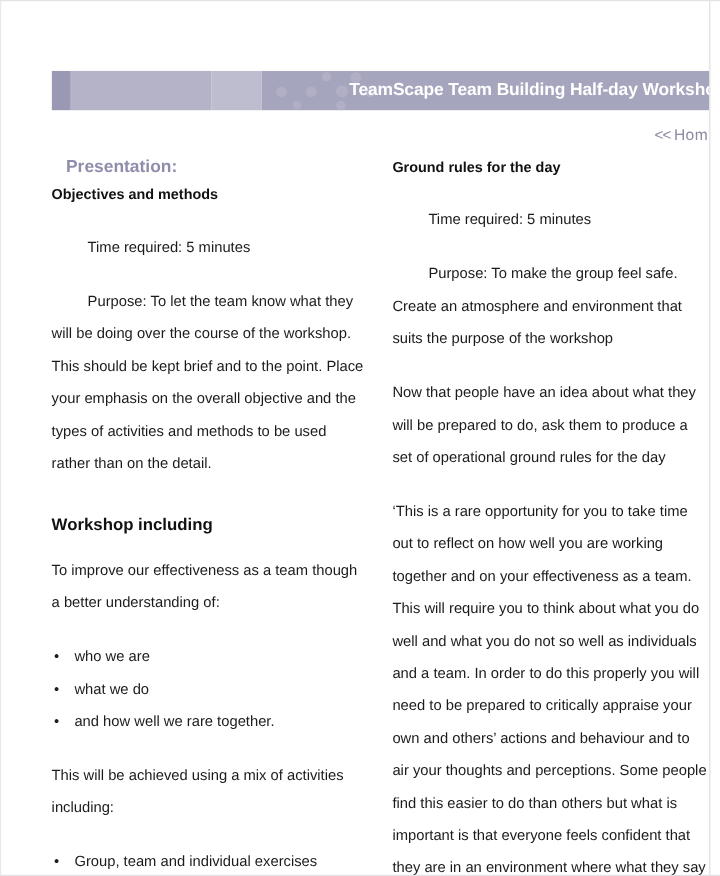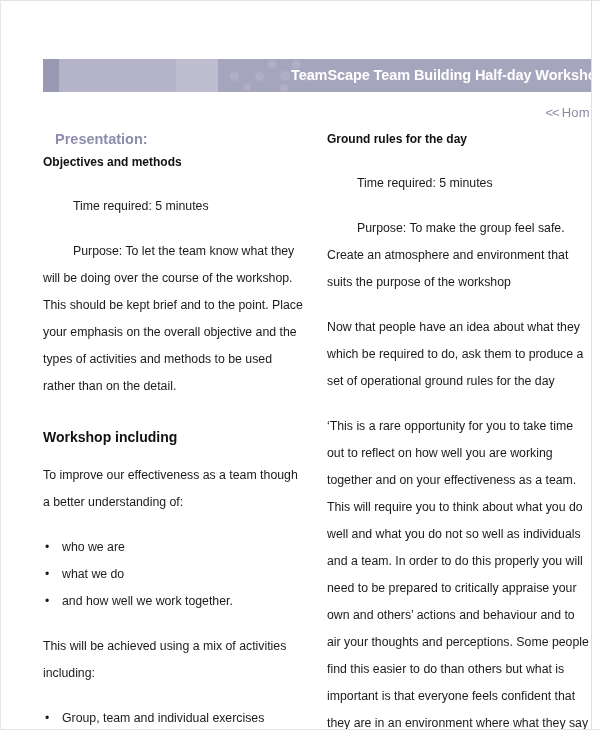--- a/index.html
+++ b/index.html
@@ -201,21 +201,21 @@
     <p class="para"><span class="lbl">Purpose:</span>
       <span>To let the team know what they will be doing over the course of the workshop. This should be kept brief and to the point. Place your emphasis on the overall objective and the types of activities and methods to be used rather than on the detail.</span></p>
 
     <div class="sub-title">Workshop including</div>
 
     <p class="para">To improve our effectiveness as a team though a better understanding of:</p>
 
     <ul class="bullets">
       <li>who we are</li>
       <li>what we do</li>
-      <li>and how well we work together.</li>
+      <li>and how well we rare together.</li>
     </ul>
 
     <p class="para">This will be achieved using a mix of activities including:</p>
 
     <ul class="bullets">
       <li>Group, team and individual exercises</li>
 
     </ul>
 
   </div>
@@ -228,19 +228,19 @@
 
     <div class="clip">
       <p class="para"><span class="lbl">Time required:</span>
         <span>5 minutes</span></p>
     </div>
 
     <div class="flow">
       <p class="para"><span class="lbl">Purpose:</span>
         <span>To make the group feel safe. Create an atmosphere and environment that suits the purpose of the workshop</span></p>
 
-      <p class="para">Now that people have an idea about what they which be required to do, ask them to produce a set of operational ground rules for the day</p>
+      <p class="para">Now that people have an idea about what they will be prepared to do, ask them to produce a set of operational ground rules for the day</p>
 
       <p class="para tight">‘This is a rare opportunity for you to take time out to reflect on how well you are working together and on your effectiveness as a team. This will require you to think about what you do well and what you do not so well as individuals and a team. In order to do this properly you will need to be prepared to critically appraise your own and others’ actions and behaviour and to air your thoughts and perceptions. Some people find this easier to do than others but what is important is that everyone feels confident that they are in an environment where what they say will be listened to and accepted in the spirit in which it is meant. How would you describe such an environment?’</p>
     </div>
   </div>
 
 </div>
 
 </body></html>

